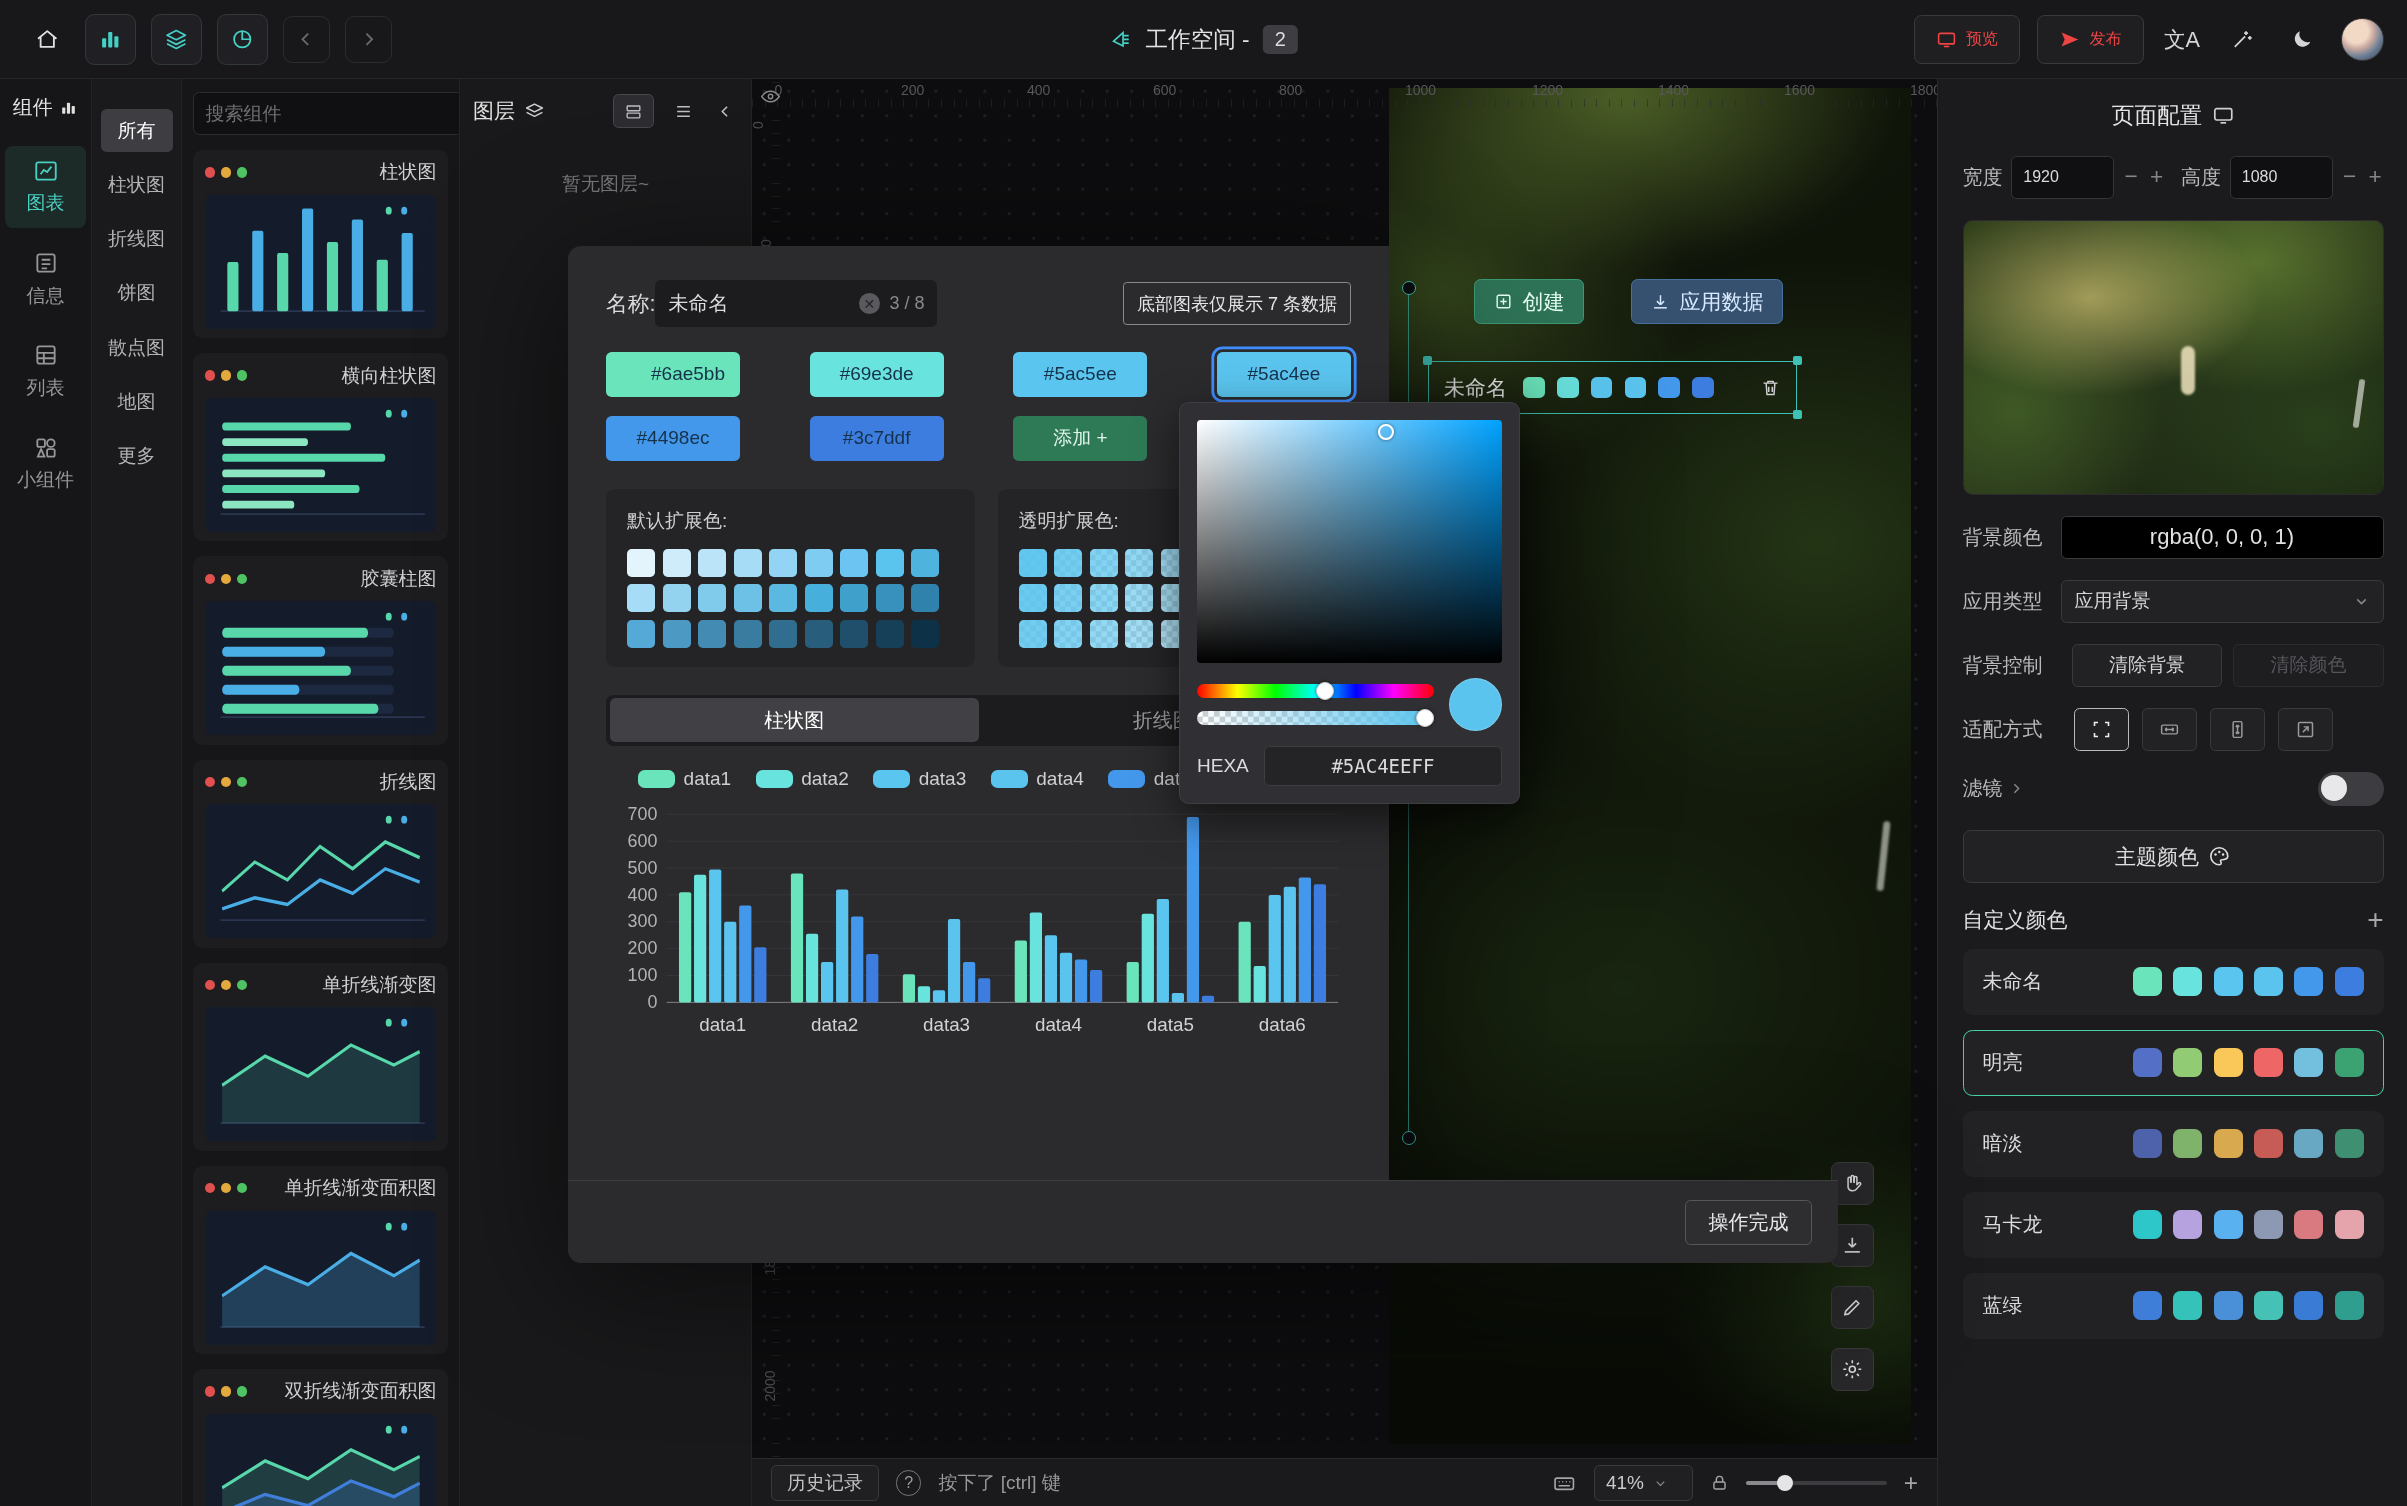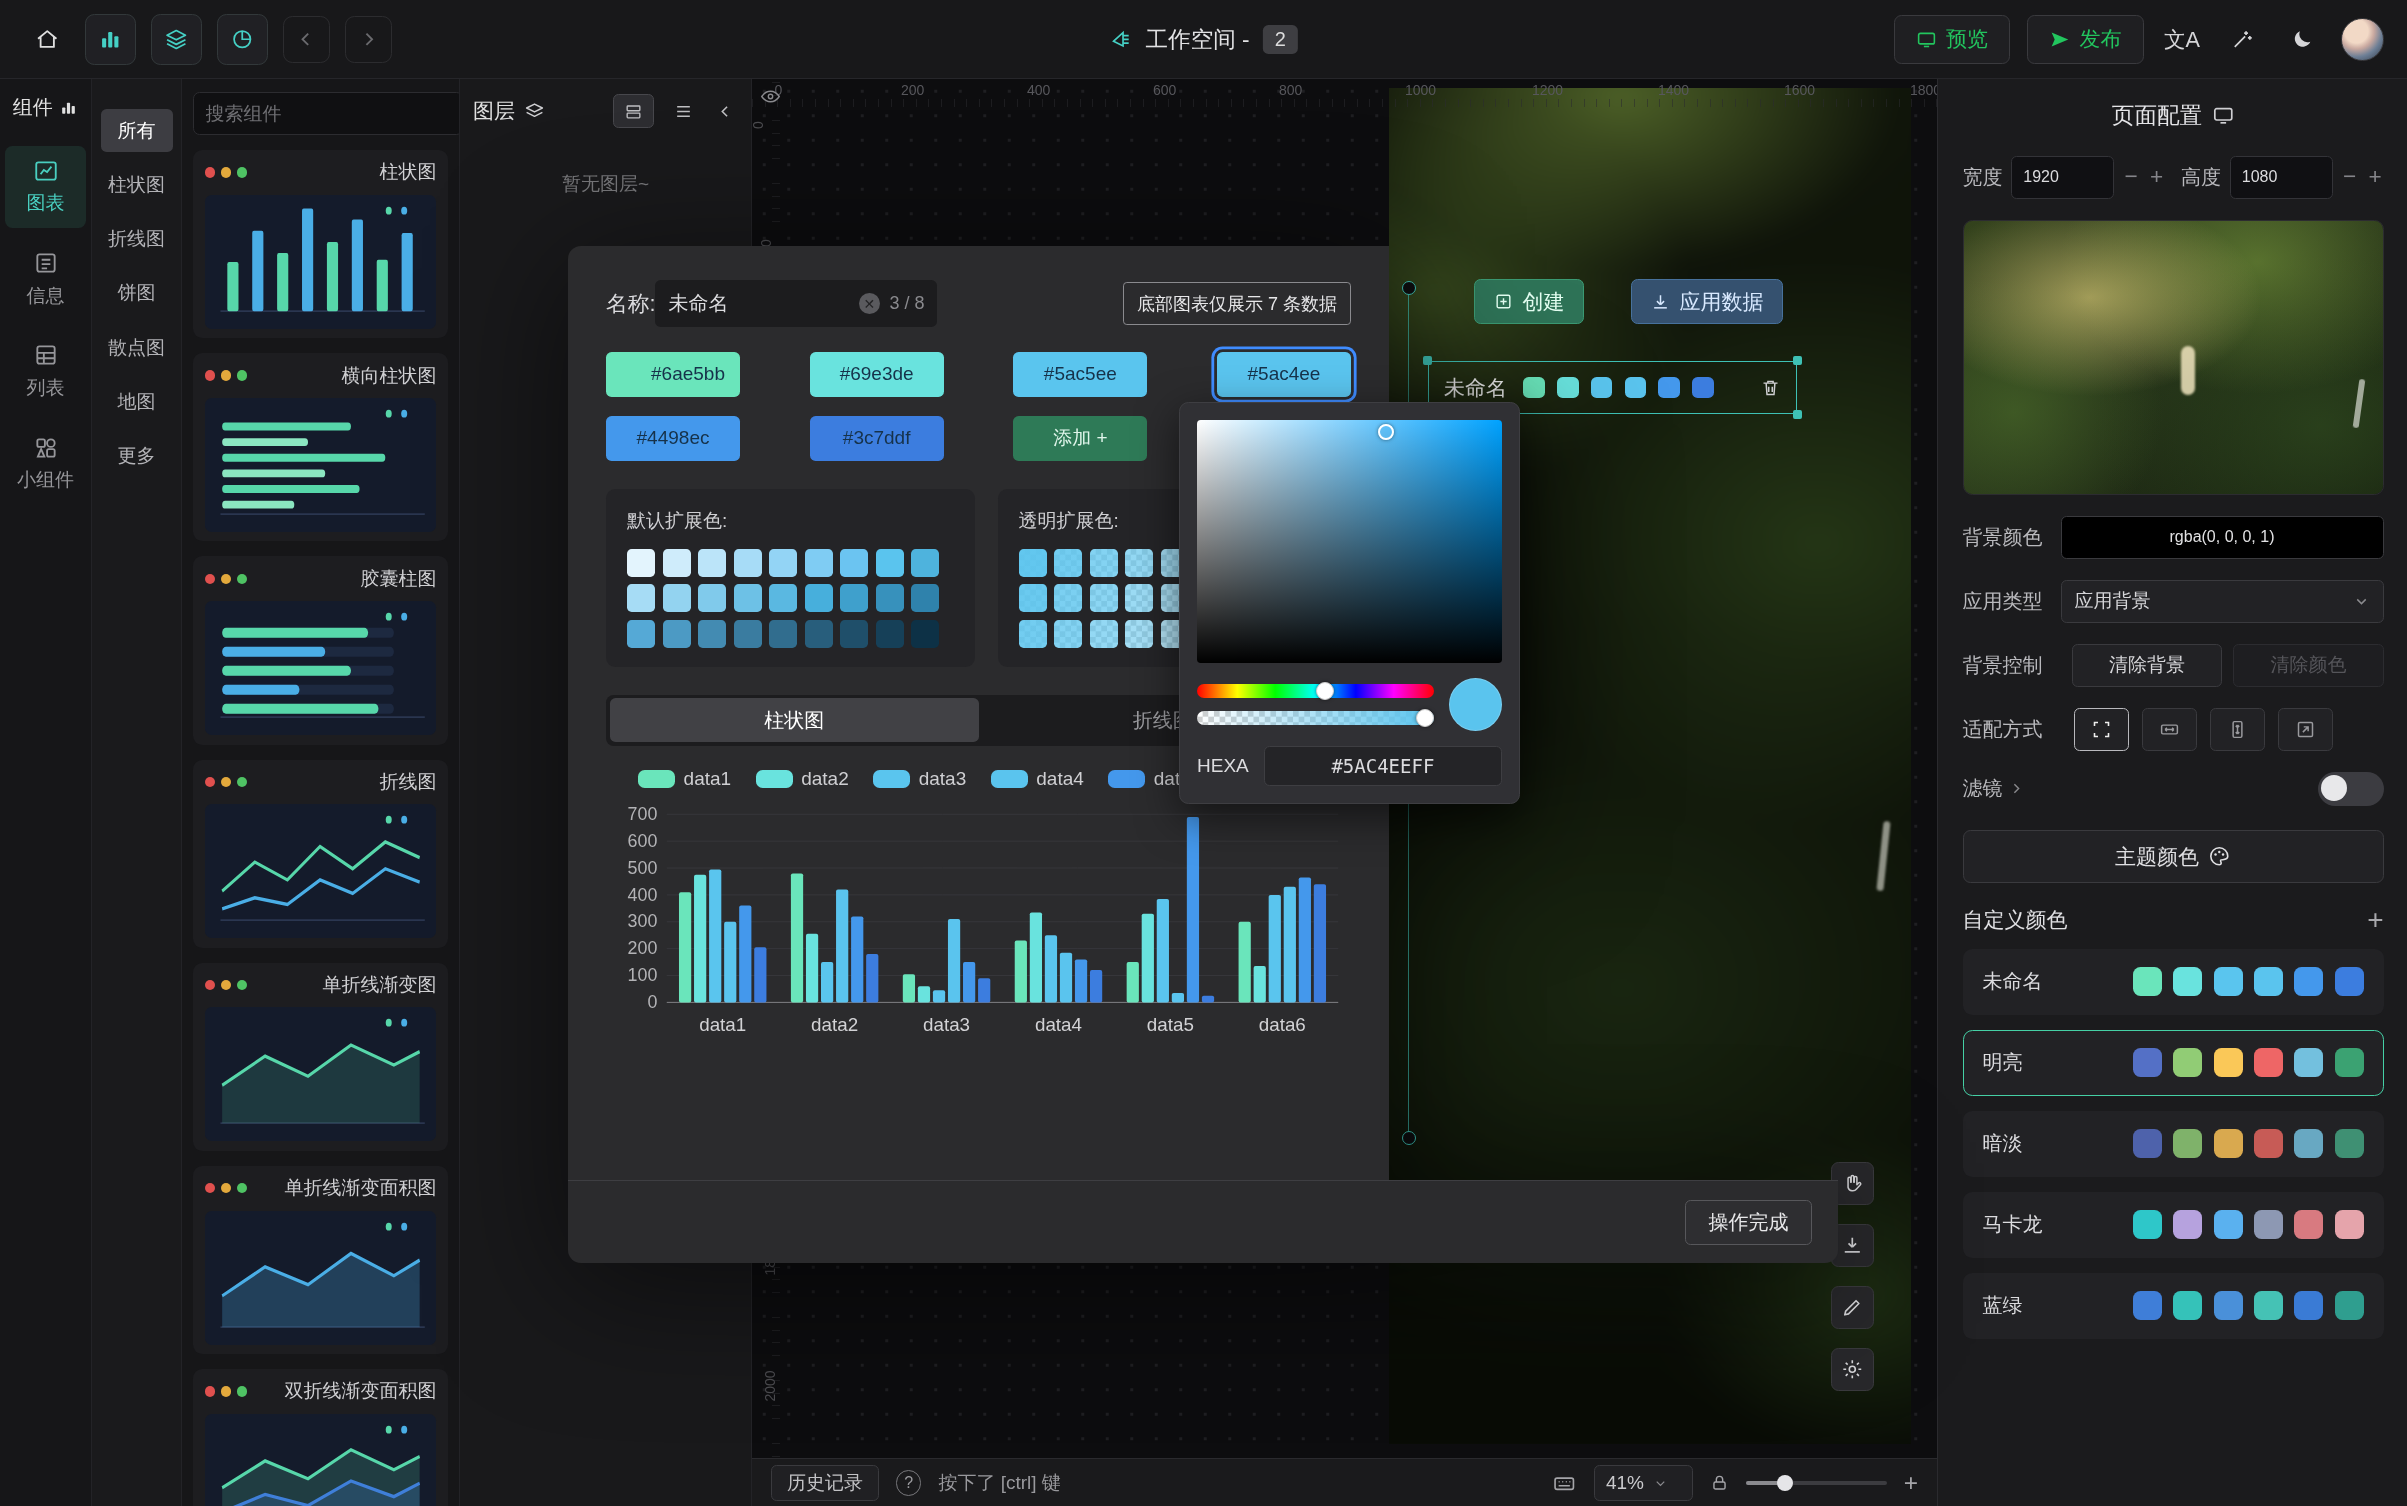--- a/index.html
+++ b/index.html
@@ -18,21 +18,21 @@
     display:grid; place-items:center; color:#45d0c5; cursor:pointer;}
   .nav-arrow { width:47px; height:47px; border-radius:9.4px; border:0.9px solid #2c2c2f; background:transparent;
     display:grid; place-items:center; color:#6a6a6e;}
   .topbar-center { position:absolute; left:50%; top:0; height:79px; transform:translateX(-50%);
     display:flex; align-items:center; gap:13px;}
   .ws-icon { color:#45d0c5; }
   .ws-label { font-size:22.6px; color:#e2e2e4;}
   .ws-badge { background:#3e3e42; border-radius:5.6px; padding:2.8px 12.2px; font-size:20px; color:#ddd;}
   .topbar-right { margin-left:auto; display:flex; align-items:center; gap:17px;}
   .tb-button { height:49px; padding:0 21px; border:0.9px solid #3a3a3e; border-radius:7.5px; background:#1f1f22;
-    color:#22c55e; font-size:21px; display:flex; align-items:center; gap:9.4px; cursor:pointer;}
+    color:#ef4444; font-size:16px; display:flex; align-items:center; gap:9.4px; cursor:pointer;}
   .tb-plain { width:43px; height:43px; display:grid; place-items:center; color:#d5d5d8; cursor:pointer; font-size:21.7px;}
   .avatar { width:43px; height:43px; border-radius:50%;
     background:radial-gradient(circle at 35% 30%, #f2d9c6 0 30%, #c9a9a0 45%, #6d7f96 65%, #2b3442 100%);
     border:0.9px solid #3a3a3e;}
 
   
   .main { display:flex; height:1428px; }
 
   .navrail { width:92px; background:#161618; border-right:0.9px solid #232327; padding-top:15px; flex:none;}
   .navrail-title { display:flex; align-items:center; justify-content:center; gap:6.6px; color:#e0e0e0;
@@ -153,21 +153,21 @@
       radial-gradient(207px 188px at 12% 70%, rgba(70,100,40,.75), transparent 72%),
       radial-gradient(301px 226px at 85% 75%, rgba(45,70,30,.8), transparent 75%),
       linear-gradient(140deg,#33421c 0%, #27351a 40%, #141c0d 100%);}
   .rp-image .figure { position:absolute; left:52%; top:46%; width:14px; height:49px; border-radius:7.5px;
     background:rgba(240,228,190,.85); filter:blur(1.1px);}
   .rp-image .sign { position:absolute; right:21px; top:58%; width:5.6px; height:49px; border-radius:2.8px;
     background:rgba(245,245,240,.6); transform:rotate(8deg); filter:blur(0.6px);}
   .rp-row { display:flex; align-items:center; margin-top:21px;}
   .rp-row .lbl { width:98px; color:#b9b9bd; font-size:20px; flex:none;}
   .bg-color-box { flex:1; height:43px; background:#000; border:0.9px solid #3a3a3e; border-radius:5.6px;
-    color:#e2e2e4; font-size:16px; display:flex; align-items:center; justify-content:center; cursor:pointer;}
+    color:#e2e2e4; font-size:22px; display:flex; align-items:center; justify-content:center; cursor:pointer;}
   .select-box { flex:1; height:43px; background:#222225; border:0.9px solid #3a3a3e; border-radius:5.6px;
     color:#d5d5d8; font-size:19px; display:flex; align-items:center; padding:0 13px; cursor:pointer;}
   .select-box .caret { margin-left:auto; color:#8a8a8e;}
   .ctl-btn { flex:1; height:43px; background:#222225; border:0.9px solid #3a3a3e; border-radius:5.6px;
     color:#d5d5d8; font-size:19px; display:grid; place-items:center; cursor:pointer;}
   .ctl-btn.disabled { color:#55555a; border-color:#2c2c30; background:#1e1e21; cursor:default;}
   .fit-btn { width:55px; height:43px; border:0.9px solid #3a3a3e; border-radius:5.6px; background:#222225;
     display:grid; place-items:center; color:#9a9a9e; cursor:pointer;}
   .fit-btn.active { border-color:#b9b9bd; color:#eee;}
   .toggle { margin-left:auto; width:66px; height:34px; border-radius:17px; background:#3c3c41; position:relative; cursor:pointer;}

